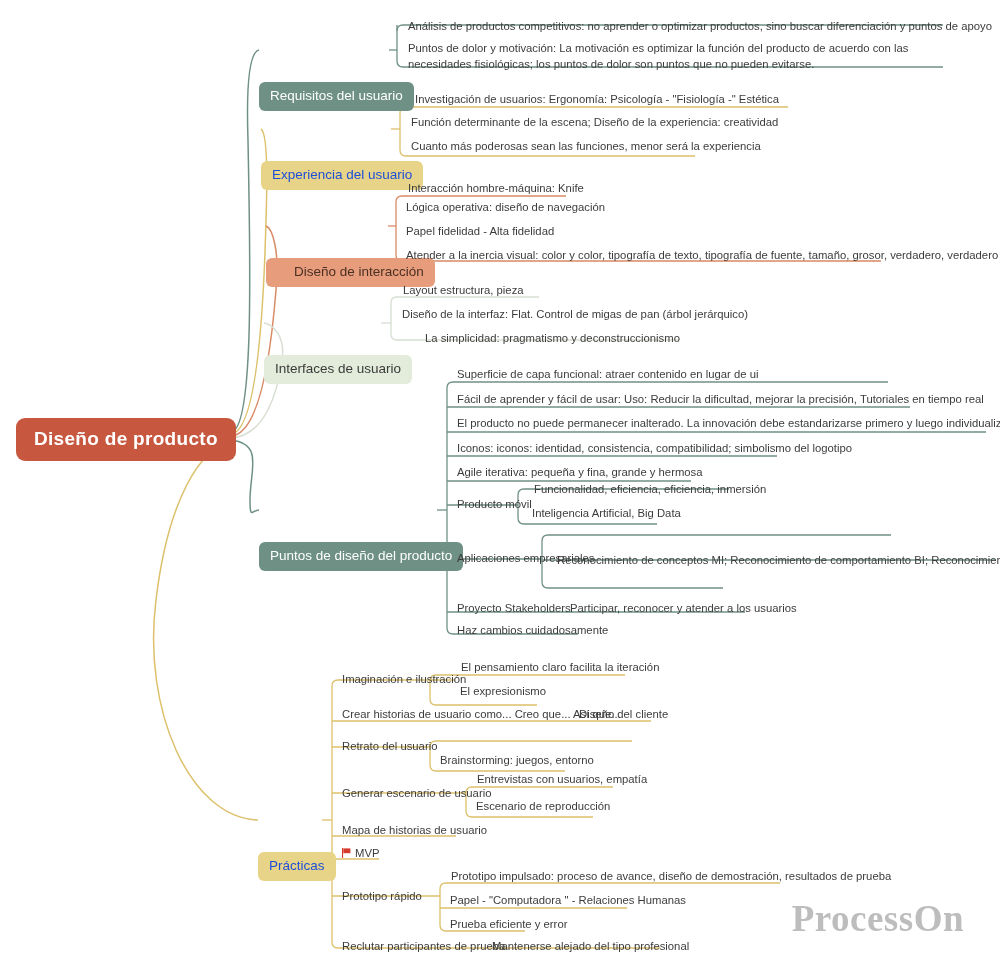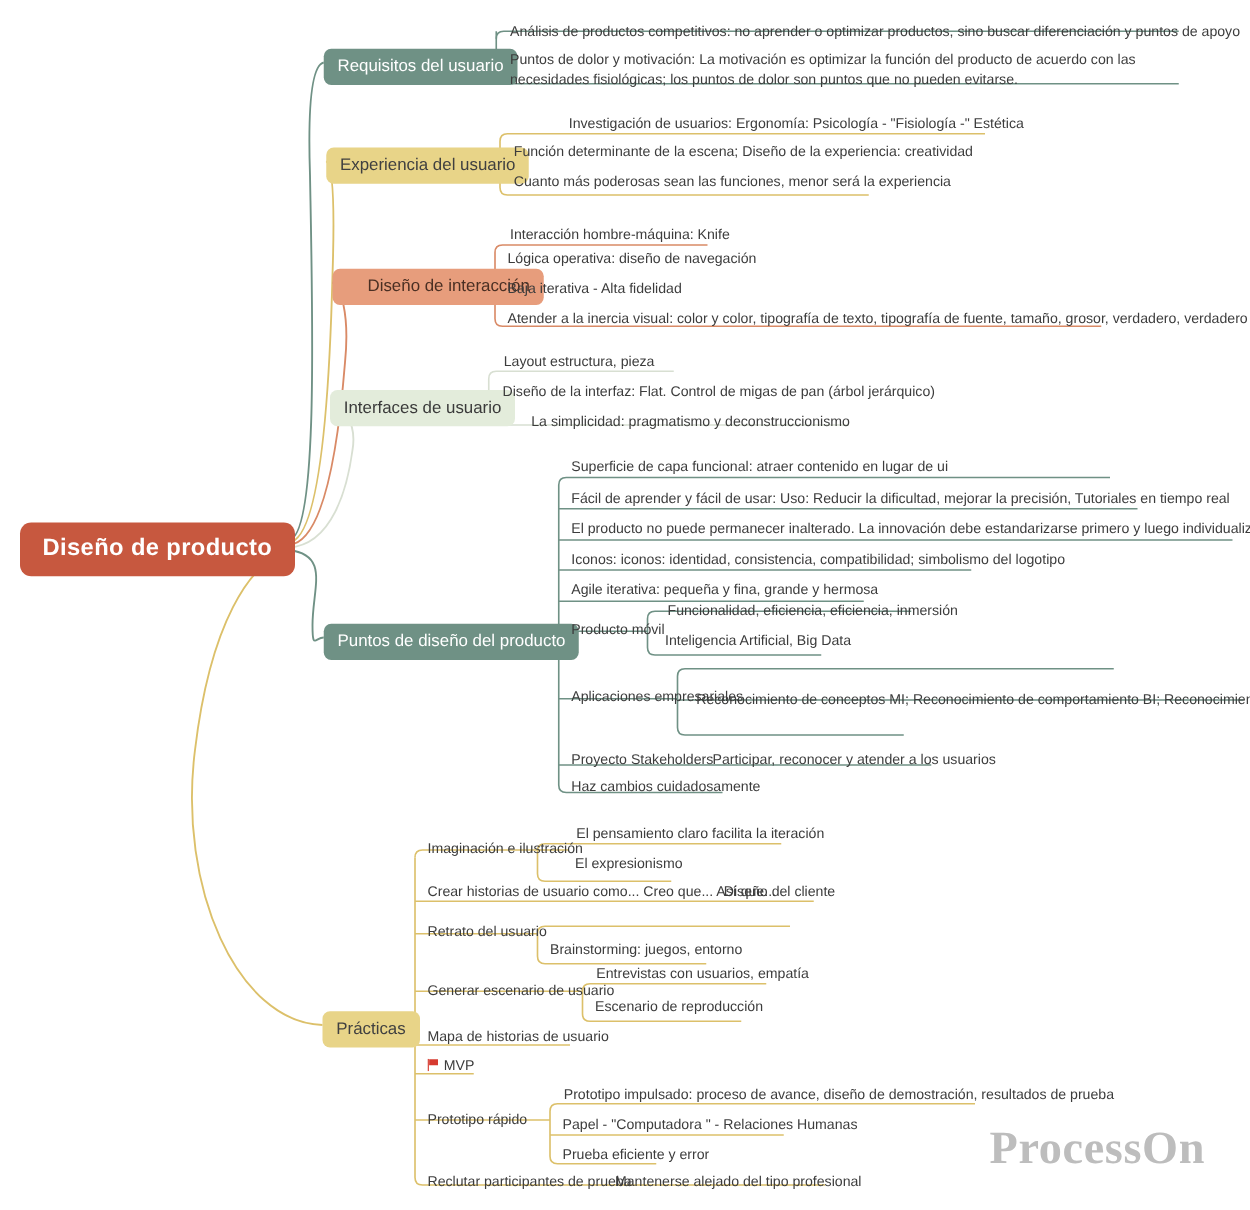--- a/index.html
+++ b/index.html
@@ -42,23 +42,24 @@
     border-radius: 9px;
     padding: 10px 18px 11px 18px;
     letter-spacing: .3px;
   }
   
   .lvl1 {
     font-size: 13.5px;
     border-radius: 6px;
     padding: 6px 11px 7px 11px;
     line-height: 1.15;
+    margin-top: 43px;
   }
   .lvl1.green-dark { background:#6f9185; color:#ffffff; }
-  .lvl1.yellow     { background:#e8d488; color:#404040;text-align:right; }
+  .lvl1.yellow     { background:#e8d488; color:#1d4ed8;text-align:right; }
   .lvl1.salmon     { background:#e79d7c; color:#4a2f23; }
   .lvl1.green-pale { background:#e3ecdb; color:#3a3a3a; }
 
   
   .leaf {
     position: absolute;
     font-size: 11.3px;
     line-height: 1.45;
     color: #3c3c3c;
     padding: 2px 4px 3px 4px;
@@ -146,28 +147,28 @@
     </g>
   </svg>
 
   <div class="node root" style="left:16px; top:418px;">Diseño de producto</div>
 
   <div class="node lvl1 green-dark" style="left:259px; top:39px;">Requisitos del usuario</div>
   <div class="leaf" style="left:404px; top:16px;">Análisis de productos competitivos: no aprender o optimizar productos, sino buscar diferenciación y puntos de apoyo</div>
   <div class="leaf wrap" style="left:404px; top:38px; width:545px;">Puntos de dolor y motivación: La motivación es optimizar la función del producto de acuerdo con las necesidades fisiológicas; los puntos de dolor son puntos que no pueden evitarse.</div>
 
   <div class="node lvl1 yellow" style="left:261px; top:118px;">Experiencia del usuario</div>
-  <div class="leaf" style="left:411px; top:89px;margin-left:40px;">Investigación de usuarios: Ergonomía: Psicología - "Fisiología -" Estética</div>
+  <div class="leaf" style="left:411px; top:89px;">Investigación de usuarios: Ergonomía: Psicología - "Fisiología -" Estética</div>
   <div class="leaf" style="left:407px; top:112px;">Función determinante de la escena; Diseño de la experiencia: creatividad</div>
   <div class="leaf" style="left:407px; top:136px;">Cuanto más poderosas sean las funciones, menor será la experiencia</div>
 
   <div class="node lvl1 salmon" style="left:266px; top:215px;padding-left:28px;">Diseño de interacción</div>
   <div class="leaf" style="left:404px; top:178px;">Interacción hombre-máquina: Knife</div>
   <div class="leaf" style="left:402px; top:197px;">Lógica operativa: diseño de navegación</div>
-  <div class="leaf" style="left:402px; top:221px;">Baja iterativa - Alta fidelidad</div>
+  <div class="leaf" style="left:402px; top:221px;">Papel fidelidad - Alta fidelidad</div>
   <div class="leaf" style="left:402px; top:245px;">Atender a la inercia visual: color y color, tipografía de texto, tipografía de fuente, tamaño, grosor, verdadero, verdadero</div>
 
   <div class="node lvl1 green-pale" style="left:264px; top:312px;">Interfaces de usuario</div>
   <div class="leaf" style="left:399px; top:280px;">Layout estructura, pieza</div>
   <div class="leaf" style="left:398px; top:304px;">Diseño de la interfaz: Flat. Control de migas de pan (árbol jerárquico)</div>
   <div class="leaf" style="left:421px; top:328px;">La simplicidad: pragmatismo y deconstruccionismo</div>
 
   <div class="node lvl1 green-dark" style="left:259px; top:499px;">Puntos de diseño del producto</div>
   <div class="leaf" style="left:453px; top:364px;">Superficie de capa funcional: atraer contenido en lugar de ui</div>
   <div class="leaf" style="left:453px; top:389px;">Fácil de aprender y fácil de usar: Uso: Reducir la dificultad, mejorar la precisión, Tutoriales en tiempo real</div>

